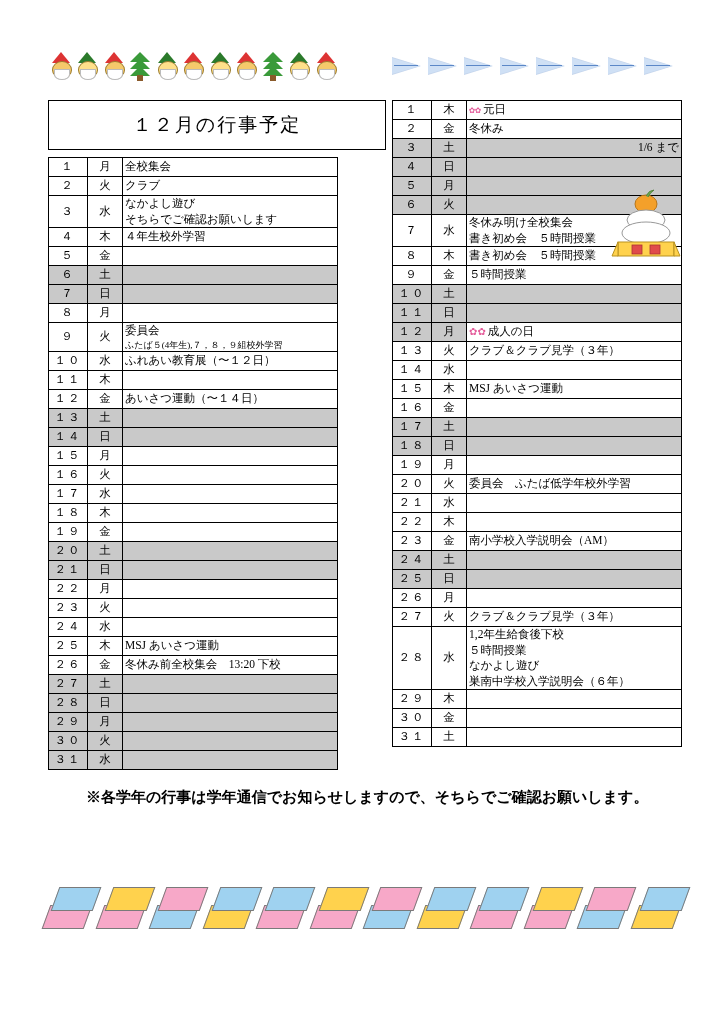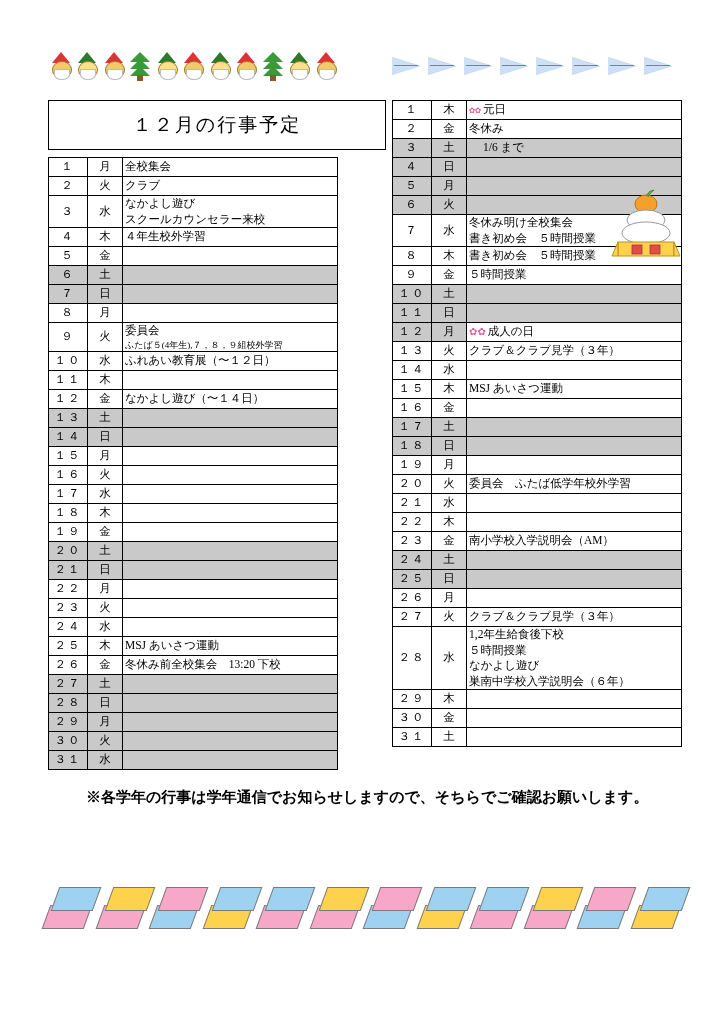--- a/index.html
+++ b/index.html
@@ -137,21 +137,21 @@
   }
   td.c-ev {
     padding-left: 5px;
     text-align: left;
   }
   tr.weekend td { background: #c9c9c9; }
 
   .ev-main { display: block; }
   .ev-sub  { display: block; }
   .ev-small { font-size: 9px; display: block; }
-  .ev-indent { display: block; padding-left: 14px; }
+  .ev-indent { display: block; padding-left: 14px; text-align: right; }
 
   .hol-mark {
     color: #e45b9a;
     font-size: 10px;
     margin-right: 2px;
   }
 
   
   #mochi {
     position: absolute;
@@ -326,21 +326,21 @@
           <td class="c-dow">火</td>
           <td class="c-ev">
             <span class="ev-main">クラブ</span>
           </td>
         </tr>
         <tr>
           <td class="c-day">３</td>
           <td class="c-dow">水</td>
           <td class="c-ev">
             <span class="ev-main">なかよし遊び</span>
-            <span class="ev-sub">スクールカウンセラー来校</span>
+            <span class="ev-sub">そちらでご確認お願いします</span>
           </td>
         </tr>
         <tr>
           <td class="c-day">４</td>
           <td class="c-dow">木</td>
           <td class="c-ev">
             <span class="ev-main">４年生校外学習</span>
           </td>
         </tr>
         <tr>
@@ -380,21 +380,21 @@
         </tr>
         <tr>
           <td class="c-day">１１</td>
           <td class="c-dow">木</td>
           <td class="c-ev"></td>
         </tr>
         <tr>
           <td class="c-day">１２</td>
           <td class="c-dow">金</td>
           <td class="c-ev">
-            <span class="ev-main">なかよし遊び（〜１４日）</span>
+            <span class="ev-main">あいさつ運動（〜１４日）</span>
           </td>
         </tr>
         <tr class="weekend">
           <td class="c-day">１３</td>
           <td class="c-dow">土</td>
           <td class="c-ev"></td>
         </tr>
         <tr class="weekend">
           <td class="c-day">１４</td>
           <td class="c-dow">日</td>

